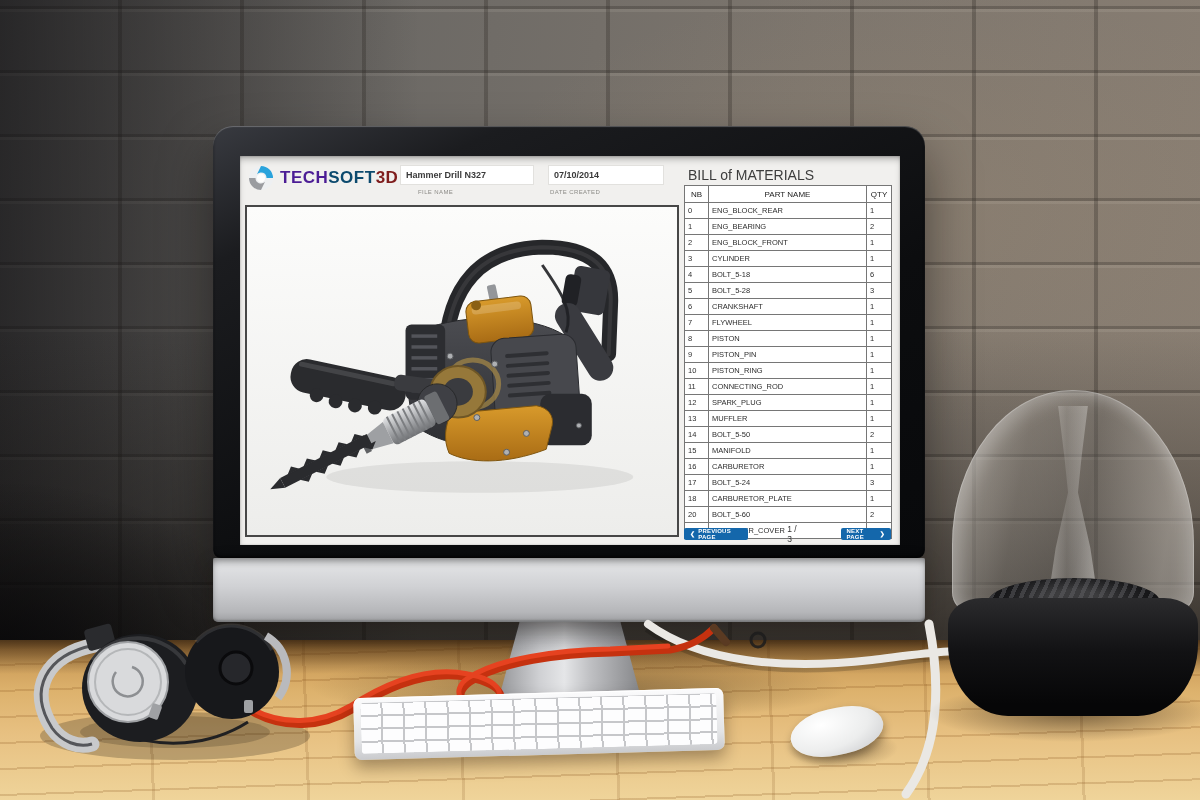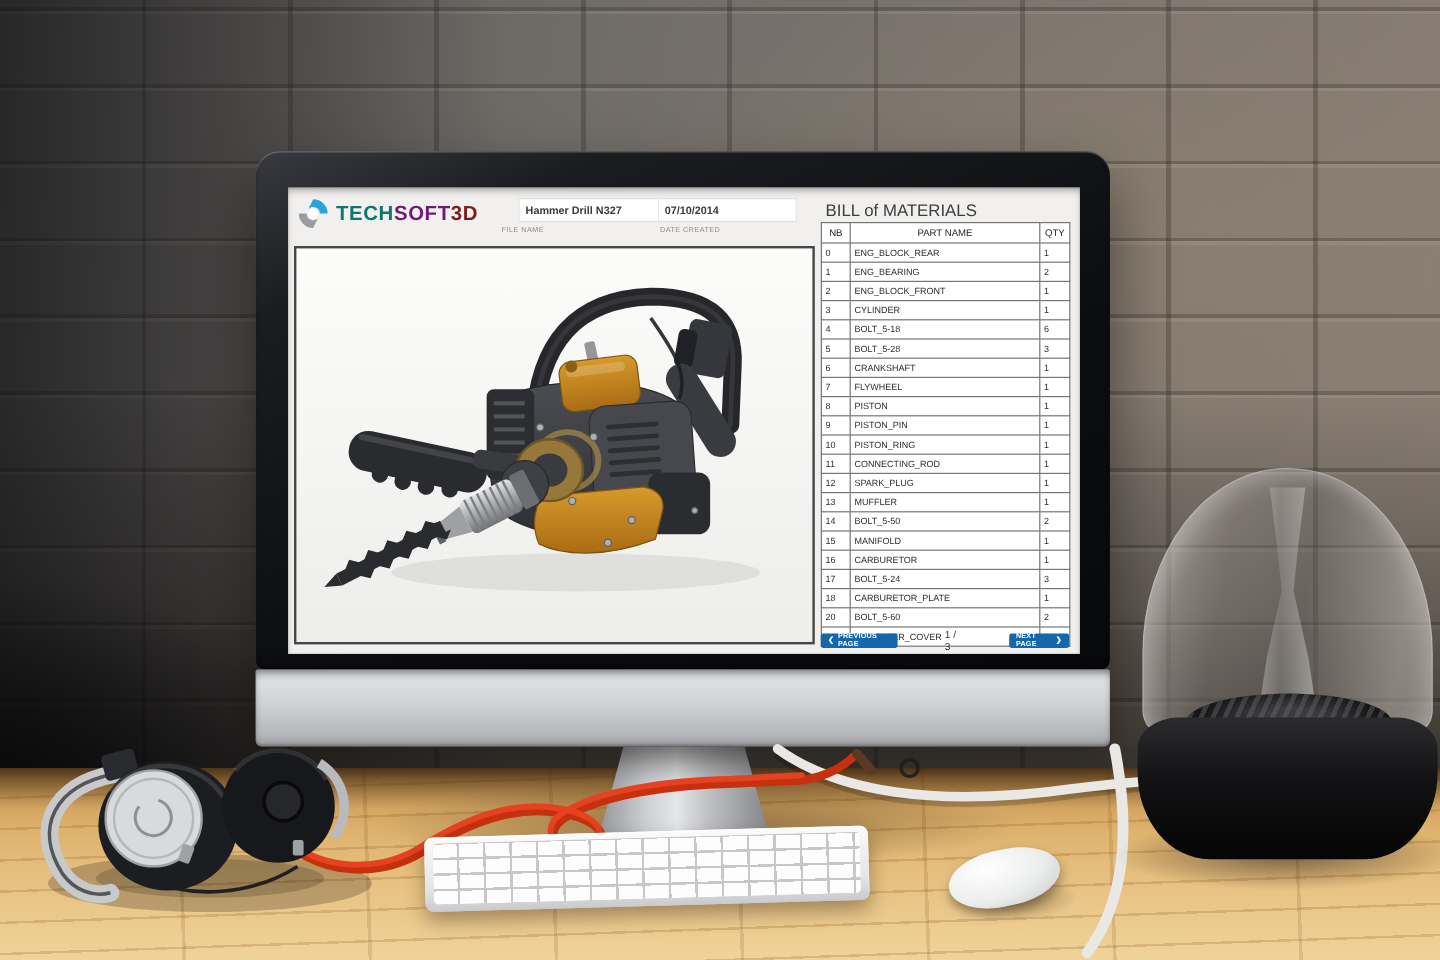--- a/index.html
+++ b/index.html
@@ -49,24 +49,24 @@
     background:linear-gradient(90deg,#96979a,#cfd0d3 28%,#e5e6e8 46%,#c0c1c4 64%,#86878a);}
   .neck-shade{position:absolute;left:500px;top:622px;width:140px;height:36px;
     clip-path:polygon(14% 0,86% 0,96% 100%,4% 100%);
     background:linear-gradient(180deg, rgba(55,55,58,.4), rgba(0,0,0,0));}
 
   
   .screen{position:absolute;left:27px;top:30px;width:660px;height:389px;background:#f1f0ee;
     box-shadow:inset 0 5px 8px -4px rgba(0,0,0,.45), inset 0 0 2px rgba(0,0,0,.3);}
   .logo{position:absolute;left:8px;top:9px;display:flex;align-items:center;gap:6px;}
   .logo-text{font-size:17px;font-weight:bold;letter-spacing:.5px;line-height:26px;}
-  .lg-dark{color:#0f766e;}.lg-light{color:#701a75;}.lg-blue{color:#7f1d1d;}
+  .lg-dark{color:#4c1d95;}.lg-light{color:#0c4a6e;}.lg-blue{color:#7f1d1d;}
   .field{position:absolute;height:20px;background:#fff;font-size:9px;font-weight:bold;color:#3a3a3a;
     line-height:20px;padding-left:6px;box-shadow:inset 0 0 0 1px #e2e1de;}
-  .f-file{left:192px;top:9px;width:128px;}
+  .f-file{left:160px;top:9px;width:128px;}
   .f-date{left:308px;top:9px;width:110px;}
   .field-label{position:absolute;font-size:6px;color:#8d8c88;letter-spacing:.4px;}
   .l-file{left:178px;top:33px;}
   .l-date{left:310px;top:33px;}
   .viewport{position:absolute;left:5px;top:49px;width:430px;height:328px;border:2px solid #474747;
     background:linear-gradient(180deg,#fcfcfb,#ededeb);}
   .viewport svg{display:block;width:100%;height:100%;}
   .bom-title{position:absolute;left:448px;top:11px;font-size:14px;color:#3d3d3d;}
   .bom-table{position:absolute;left:444px;top:29px;width:207px;border-collapse:collapse;
     table-layout:fixed;background:#fff;font-size:7.5px;color:#2d2d2d;border:1px solid #3e3e3e;}

